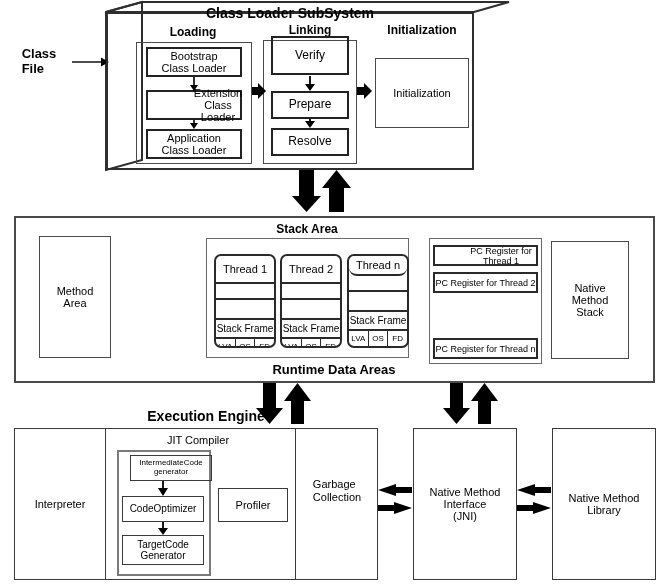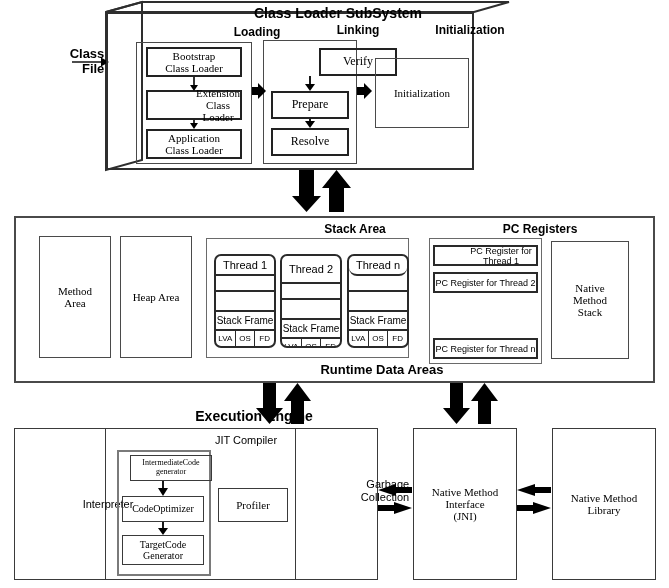--- a/index.html
+++ b/index.html
@@ -15,28 +15,28 @@
     background-size:10px 10px;
     background-position:4px 4px;
     overflow:hidden;
   }
   .abs{position:absolute;box-sizing:border-box;}
   .bx{
     position:absolute;box-sizing:border-box;
     border:2px solid #3a3a3a;
     background:transparent;
     display:flex;align-items:center;justify-content:center;
-    text-align:center;line-height:1.12;font-family:Liberation Serif, serif;
+    text-align:center;line-height:1.12;
   }
   .bx.thin{border:1px solid #4a4a4a;}
   .bx.dark{border:2px solid #222;}
   .lbl{
     position:absolute;box-sizing:border-box;
     display:flex;align-items:center;justify-content:center;
-    text-align:right;line-height:1.15;white-space:pre-line;margin-left:48px;
+    text-align:left;line-height:1.15;white-space:pre-line;
   }
   .tiny{font-size:8px;margin-left:8px;}
   .s9{font-size:10px;}
   .s10{font-size:10px;}
   .s11{font-size:11px;}
   .s12{font-size:12px;}
   .s13{font-size:13px;}
   .s14{font-size:14px;}
   .bold{font-weight:bold;}
   
@@ -87,32 +87,32 @@
     <polygon points="106,12 142,2 142,160 106,170" fill="none" stroke="#2e2e2e" stroke-width="2"></polygon>
 
     <line x1="72" y1="62" x2="101" y2="62" stroke="#000" stroke-width="1.4"></line>
     <polygon points="101,57.5 109,62 101,66.5" fill="#000"></polygon>
   </svg>
 
   <div class="shell-face" style="left:106px;top:12px;width:368px;height:158px;"></div>
 
   <div class="lbl s14 bold" style="left:106px;top:4px;width:368px;height:18px;">Class Loader SubSystem</div>
 
-  <div class="lbl s12 bold" style="left:150px;top:26px;width:118px;height:14px;">Loading</div>
+  <div class="lbl s12 bold" style="left:134px;top:26px;width:118px;height:14px;">Loading</div>
   <div class="bx thin" style="left:136px;top:42px;width:116px;height:122px;"></div>
   <div class="bx dark s11" style="left:146px;top:47px;width:96px;height:30px;white-space:pre-line;">Bootstrap
 Class Loader</div>
   <div class="bx dark s11" style="left:146px;top:90px;width:96px;height:30px;white-space:pre-line;padding-left:48px;">Extension
 Class Loader</div>
   <div class="bx dark s11" style="left:146px;top:129px;width:96px;height:30px;white-space:pre-line;">Application
 Class Loader</div>
 
   <div class="lbl s12 bold" style="left:262px;top:24px;width:96px;height:14px;">Linking</div>
   <div class="bx thin" style="left:263px;top:40px;width:94px;height:124px;"></div>
-  <div class="bx dark s12" style="left:271px;top:48px;width:78px;height:28px;margin-left:48px;">Verify</div>
+  <div class="bx dark s12" style="left:271px;top:36px;width:78px;height:39px;">Verify</div>
   <div class="bx dark s12" style="left:271px;top:91px;width:78px;height:28px;">Prepare</div>
   <div class="bx dark s12" style="left:271px;top:128px;width:78px;height:28px;">Resolve</div>
 
   <div class="lbl s12 bold" style="left:374px;top:24px;width:96px;height:14px;">Initialization</div>
   <div class="bx thin s11" style="left:375px;top:58px;width:94px;height:70px;">Initialization</div>
 
   <svg class="ov" viewBox="0 0 669 588">
 
     <line x1="194" y1="77" x2="194" y2="85" stroke="#000" stroke-width="1.6"></line>
     <polygon points="190,85 198,85 194,91" fill="#000"></polygon>
@@ -134,27 +134,26 @@
     <polygon points="299,170 314,170 314,196 321,196 306.5,212 292,196 299,196" fill="#000"></polygon>
 
     <polygon points="329,212 329,188 322,188 336.5,170 351,188 344,188 344,212" fill="#000"></polygon>
   </svg>
 
   <div class="bx thin" style="left:14px;top:216px;width:641px;height:167px;border:2px solid #4a4a4a;"></div>
   <div class="lbl s13 bold" style="left:184px;top:361px;width:300px;height:18px;">Runtime Data Areas</div>
 
   <div class="bx thin s11" style="left:39px;top:236px;width:72px;height:122px;white-space:pre-line;">Method
 Area</div>
-  <div class="bx thin s11" style="left:120px;top:236px;width:72px;height:122px;white-space:pre-line;">Heap Area</div>
 
   <div class="lbl s12 bold" style="left:205px;top:222px;width:204px;height:16px;">Stack Area</div>
   <div class="bx thin" style="left:206px;top:238px;width:203px;height:120px;border:1px solid #6a6a6a;"></div>
 
   <div class="threadbox" style="left:214px;top:254px;width:62px;height:94px;">
-    <div class="trow s11" style="height:20px;">Thread 1</div>
+    <div class="trow s11" style="height:28px;">Thread 1</div>
     <div class="trow" style="height:16px;"></div>
     <div class="trow" style="height:20px;"></div>
     <div class="trow s10" style="height:19px;">Stack Frame</div>
     <div class="trow" style="height:15px;padding:0;">
       <div class="tcells" style="width:100%;">
         <div class="tcell">LVA</div>
         <div class="tcell">OS</div>
         <div class="tcell">FD</div>
       </div>
     </div>
@@ -181,21 +180,20 @@
     <div class="trow s10" style="height:19px;">Stack Frame</div>
     <div class="trow" style="height:15px;padding:0;">
       <div class="tcells" style="width:100%;">
         <div class="tcell">LVA</div>
         <div class="tcell">OS</div>
         <div class="tcell">FD</div>
       </div>
     </div>
   </div>
 
-  <div class="lbl s12 bold" style="left:428px;top:222px;width:128px;height:16px;">PC Registers</div>
   <div class="bx thin" style="left:429px;top:238px;width:113px;height:126px;border:1px solid #6a6a6a;"></div>
   <div class="pcreg" style="left:433px;top:245px;width:105px;height:21px;padding-left:31px;">PC Register for  Thread 1</div>
   <div class="pcreg" style="left:433px;top:272px;width:105px;height:21px;">PC Register for  Thread 2</div>
   <div class="pcreg" style="left:433px;top:338px;width:105px;height:21px;">PC Register for  Thread n</div>
 
   <div class="bx thin s11" style="left:551px;top:241px;width:78px;height:118px;white-space:pre-line;">Native
 Method
 Stack</div>
 
   <svg class="ov" viewBox="0 0 669 588">

